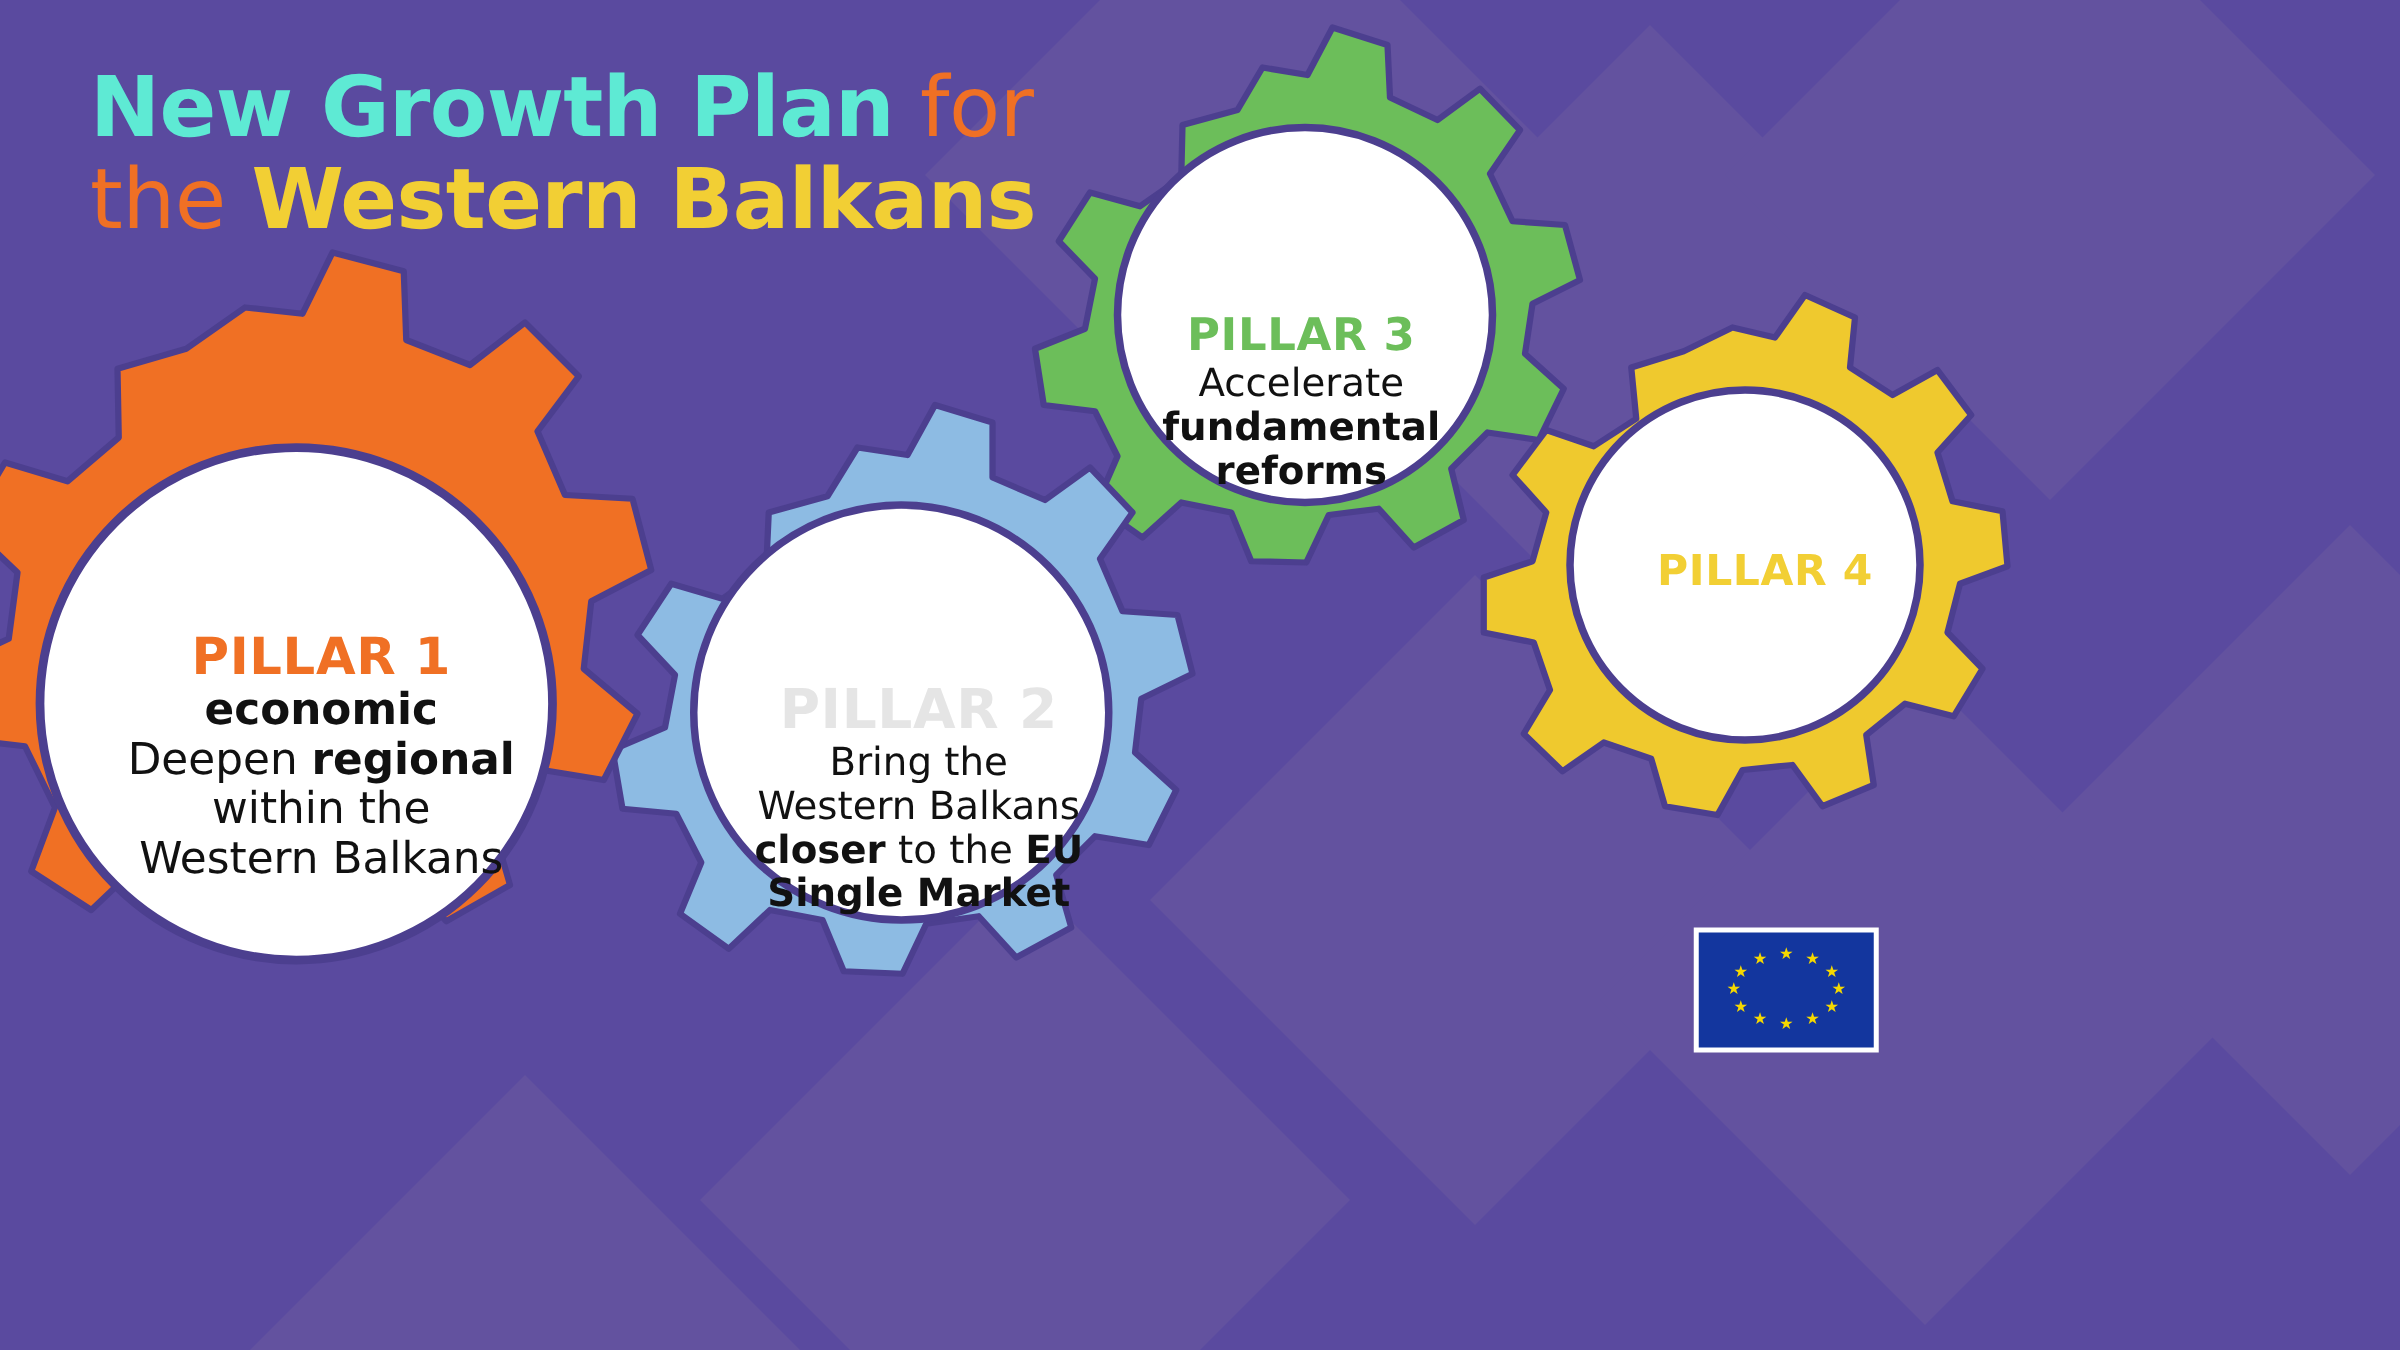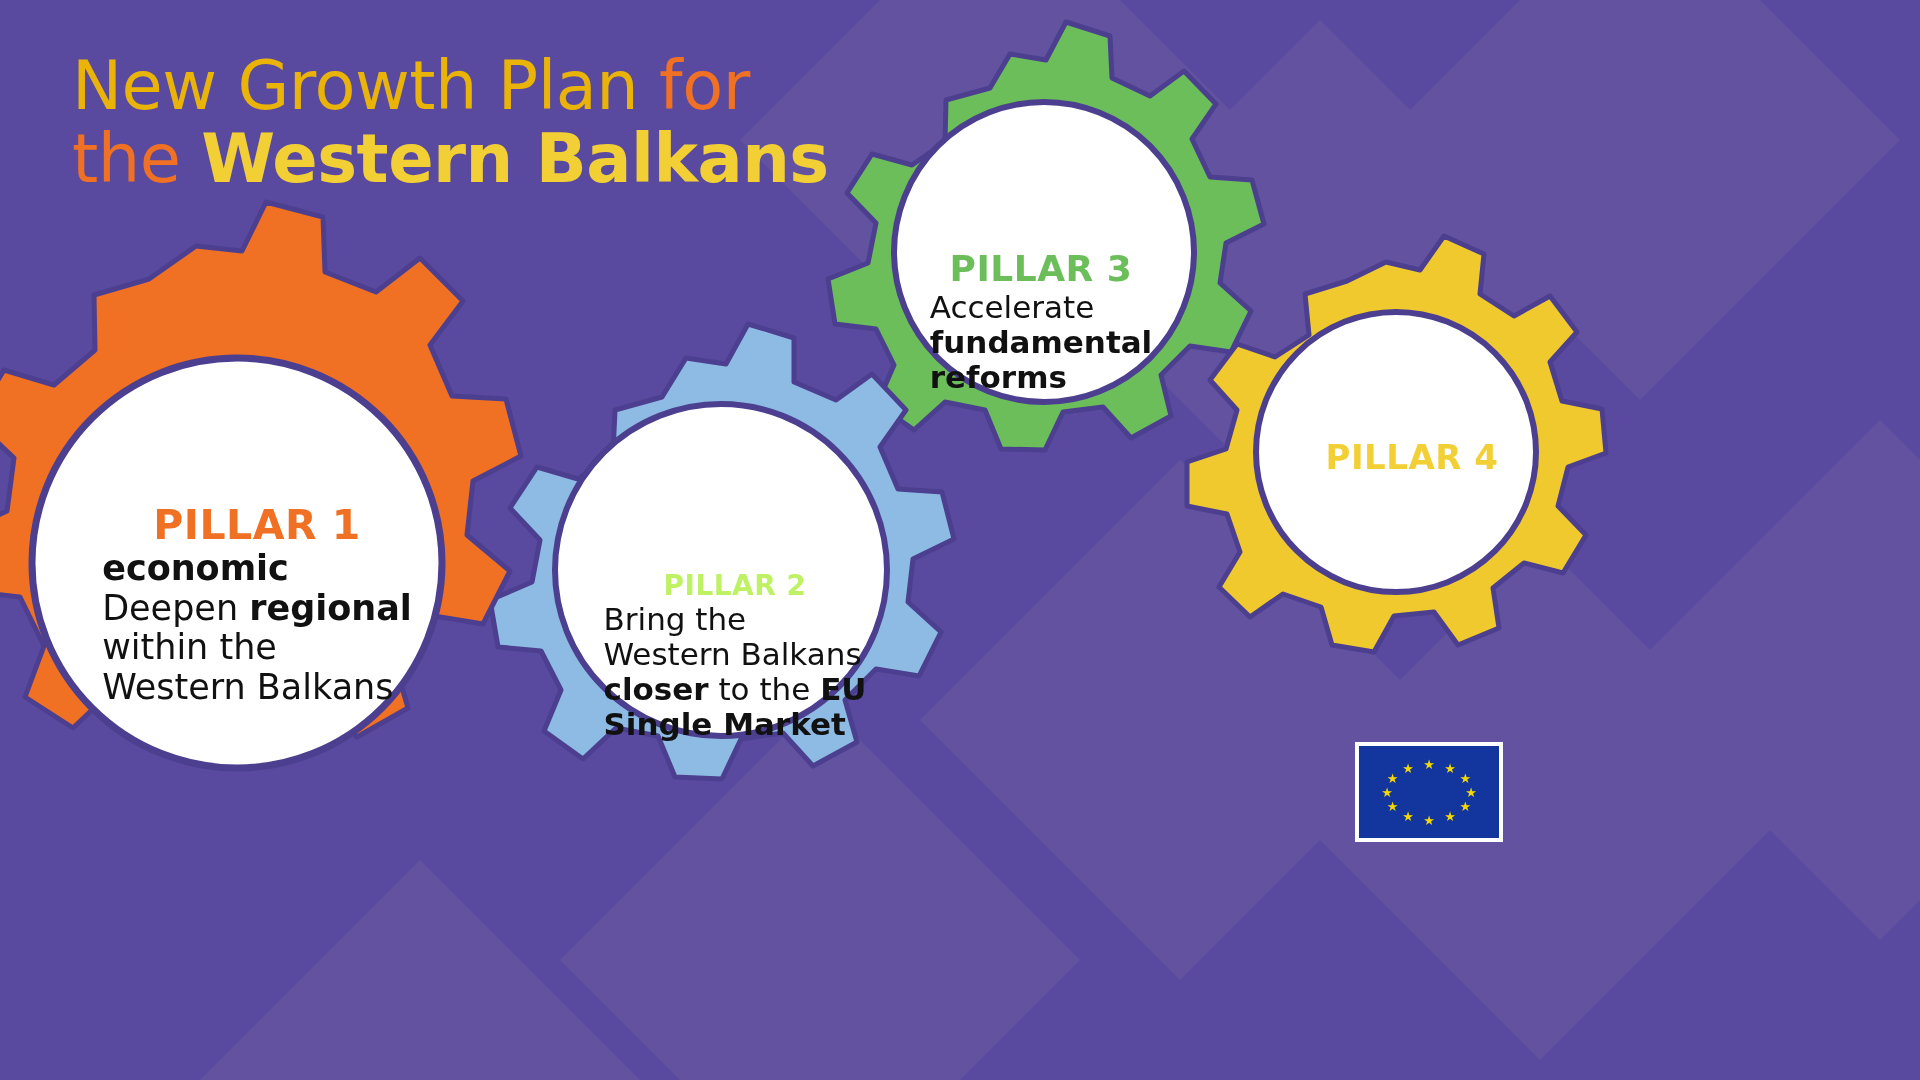--- a/index.html
+++ b/index.html
@@ -17,29 +17,30 @@
   
   .title {
     position:absolute;
     left:72px; top:50px;
     font-size:67px;
     line-height:1.09;
     letter-spacing:-0.5px;
     width:980px;
     font-weight:700;
   }
-  .t-orange-bold { color:#eab308; font-weight:400; }
+  .t-orange-bold { color:#5eead4; font-weight:700; }
   .t-orange-reg  { color:#f07024; font-weight:400; }
   .t-yellow-bold { color:#f2cf34; font-weight:700; }
 
   
   .gear { position:absolute; }
 
   .gear-text {
     position:absolute;
+    text-align:center;
     color:#111;
     display:flex;
     flex-direction:column;
     justify-content:center;
     align-items:center;
   }
   .pillar-head {
     font-weight:700;
     letter-spacing:0.5px;
     margin-bottom:2px;
@@ -47,21 +48,21 @@
   }
   .pillar-body { color:#111; line-height:1.13; }
   .pillar-body b { font-weight:700; }
 
   
   #p1-text { left:57px; top:490px;  width:400px;margin-top:14px; }
   #p1-text .pillar-head { color:#f07024; font-size:41px; }
   #p1-text .pillar-body { font-size:35px; }
 
   #p2-text { left:570px; top:545px; width:330px; }
-  #p2-text .pillar-head { color:#bef264; font-size:28px;margin-top:26px; }
+  #p2-text .pillar-head { color:#e5e5e5; font-size:44px; }
   #p2-text .pillar-body { font-size:31px; }
 
   #p3-text { left:886px; top:250px; width:310px; }
   #p3-text .pillar-head { color:#6cbe5a; font-size:36px; }
   #p3-text .pillar-body { font-size:31px; }
 
   #p4-text { left:1262px; top:440px; width:300px; }
   #p4-text .pillar-head { color:#f2cf34; font-size:34px; }
   #p4-text .pillar-body { font-size:29px; }
 

